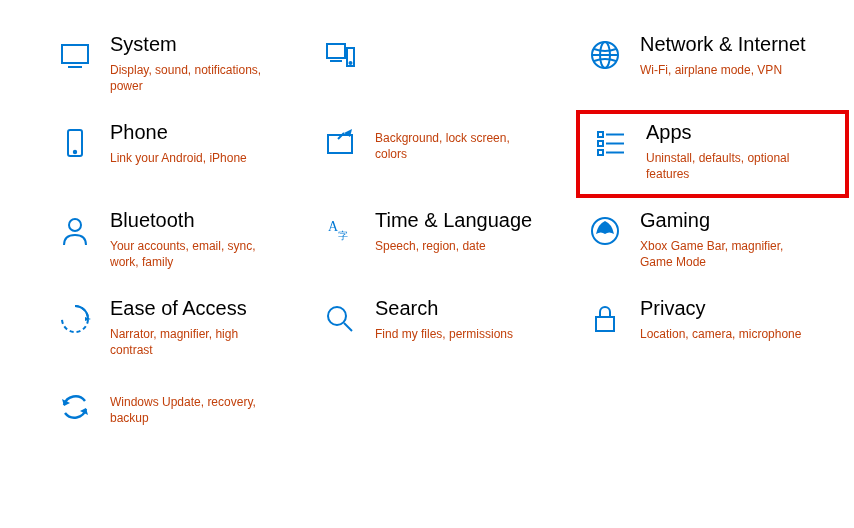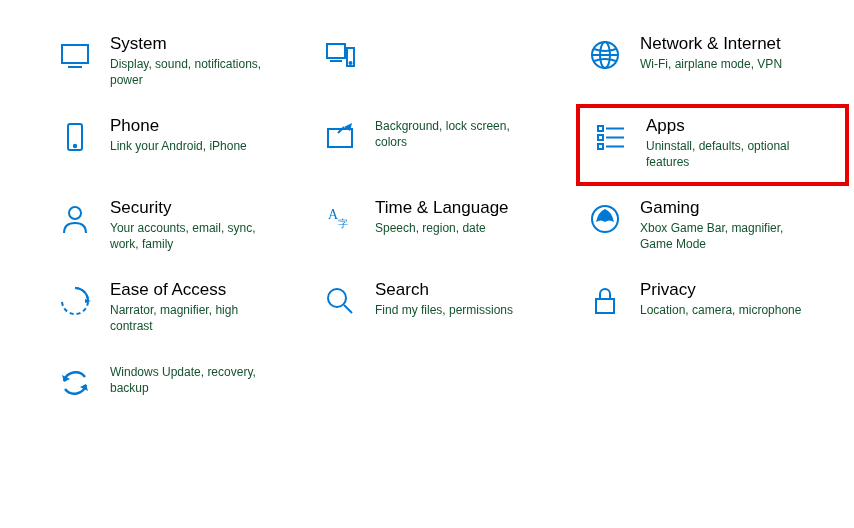--- a/index.html
+++ b/index.html
@@ -35,29 +35,29 @@
     align-items: center;
     justify-content: center;
     margin-top: 2px;
   }
   .icon svg { width: 32px; height: 32px; }
   .txt {
     margin-left: 16px;
     padding-right: 10px;
   }
   .title {
-    font-size: 17px;
+    font-size: 20px;
     line-height: 20px;
     color: #000;
   }
   .desc {
     font-size: 12px;
     line-height: 16px;
-    color: #14532d;
-    margin-top: 2px;
+    color: #c2410c;
+    margin-top: 8px;
     max-width: 170px;
   }
   .highlight {
     border: 4px solid #e60000;
     padding: 8px 6px 12px 12px;
     margin: -8px -4px -12px -4px;
   }
 </style>
 </head>
 <body>
@@ -148,21 +148,21 @@
   </div>
 
   <div class="item">
     <span class="icon">
       <svg viewBox="0 0 32 32" fill="none" stroke="#0078d4" stroke-width="2">
         <circle cx="16" cy="10" r="6"></circle>
         <path d="M5 30 Q5 20 16 20 Q27 20 27 30"></path>
       </svg>
     </span>
     <div class="txt">
-      <div class="title">Security</div>
+      <div class="title">Bluetooth</div>
       <div class="desc">Your accounts, email, sync, work, family</div>
     </div>
   </div>
 
   <div class="item">
     <span class="icon">
       <svg viewBox="0 0 32 32" fill="none" stroke="#0078d4" stroke-width="2">
         <text x="4" y="16" font-size="14" fill="#0078d4" stroke="none" font-family="Segoe UI">A</text>
         <text x="14" y="24" font-size="10" fill="#0078d4" stroke="none" font-family="Segoe UI">字</text>
       </svg>

